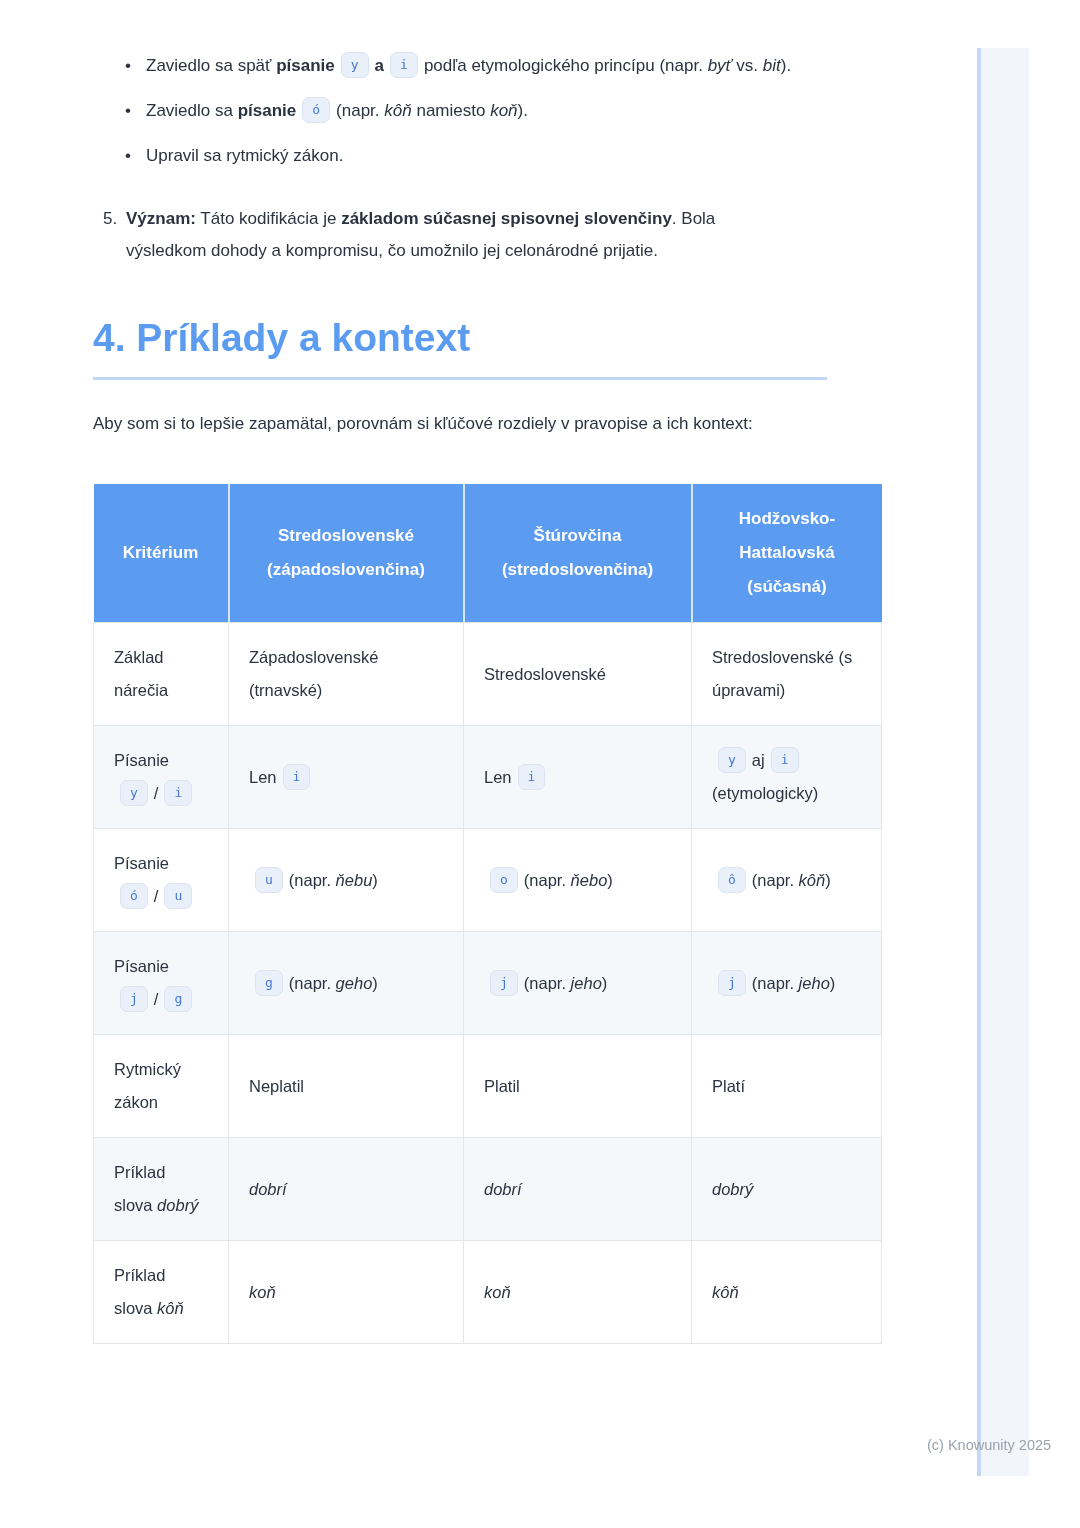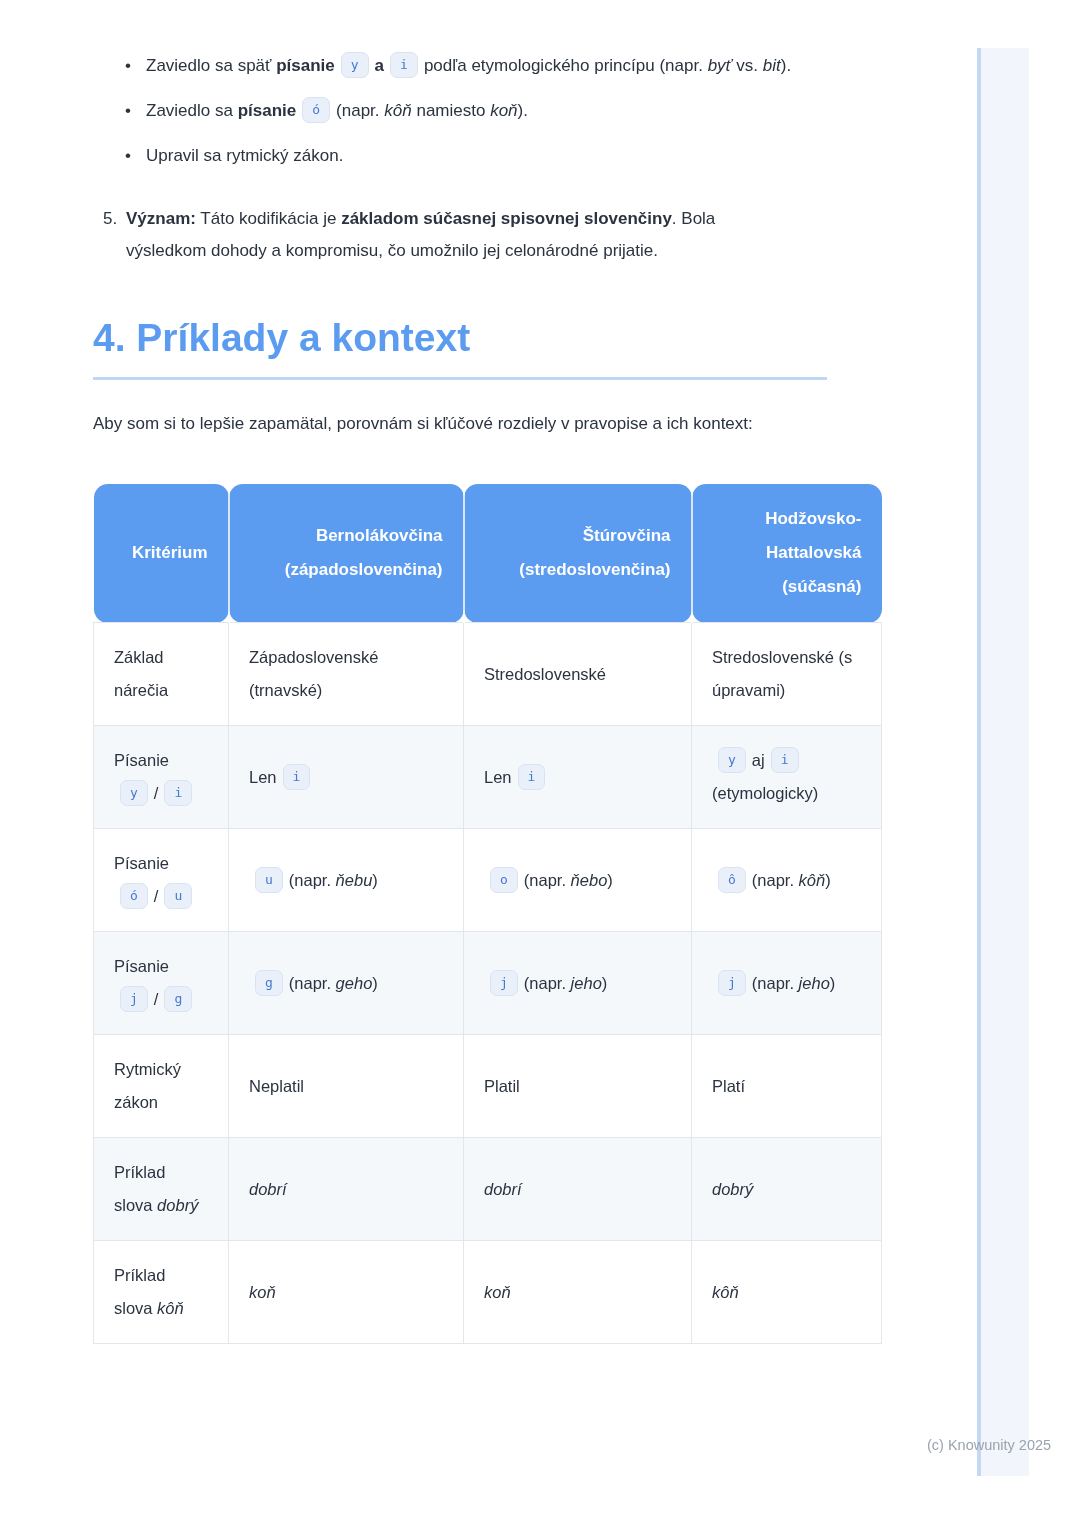--- a/index.html
+++ b/index.html
@@ -28,22 +28,22 @@
   .numbered{display:flex;margin:31px 0 0 10px;font-size:17px;line-height:32px;}
   .numbered .num{flex:0 0 23px;}
   .numbered .numbered-text{width:655px;}
 
   h2.section-heading{margin:52px 0 0;padding:0 0 21px;width:734px;font-size:39px;line-height:37px;
     color:var(--accent);font-weight:700;border-bottom:3px solid var(--heading-underline);}
 
   p.intro{margin:27px 0 0;width:734px;font-size:17px;line-height:33px;}
 
   table.cmp{margin-top:44px;border-collapse:collapse;table-layout:fixed;width:788px;font-size:16.5px;}
-  table.cmp th{background:var(--accent);color:#fff;font-weight:600;text-align:right;vertical-align:middle;
-    padding:18px 20px;line-height:34px;font-size:17px;border-right:2px solid rgba(255,255,255,.75);border-radius:14px;}
+  table.cmp th{background:var(--accent);color:#fff;font-weight:600;text-align:center;vertical-align:middle;
+    padding:18px 20px;line-height:34px;font-size:17px;border-right:2px solid rgba(255,255,255,.75);}
   table.cmp th:last-child{border-right:none;}
   table.cmp td{border:1px solid var(--table-border);padding:18px 20px;line-height:33px;vertical-align:middle;background:#fff;}
   table.cmp tbody tr:nth-child(even) td{background:var(--row-stripe);}
 
   .b{font-weight:700;}
   .i{font-style:italic;margin-top:16px;}
   code.code-badge{display:inline-block;padding:2px 9px;margin:0 6px;background:var(--code-bg);
     border:1px solid var(--code-border);border-radius:7px;
     font-family:"DejaVu Sans Mono",monospace;font-size:13px;line-height:20px;color:var(--code-text);vertical-align:2px;}
 
@@ -78,21 +78,21 @@
     <table class="cmp">
       <colgroup>
           <col style="width:135px">
           <col style="width:235px">
           <col style="width:228px">
           <col style="width:190px">
         </colgroup>
       <thead>
         <tr>
           <th>Kritérium</th>
-          <th>Bernolákovčina (západoslovenčina)</th>
+          <th>Stredoslovenské (západoslovenčina)</th>
           <th>Štúrovčina (stredoslovenčina)</th>
           <th>Hodžovsko-Hattalovská (súčasná)</th>
         </tr>
       </thead>
       <tbody>
         <tr>
           <td><span>Základ nárečia</span></td>
           <td><span>Západoslovenské (trnavské)</span></td>
           <td><span>Stredoslovenské</span></td>
           <td><span>Stredoslovenské (s úpravami)</span></td>

